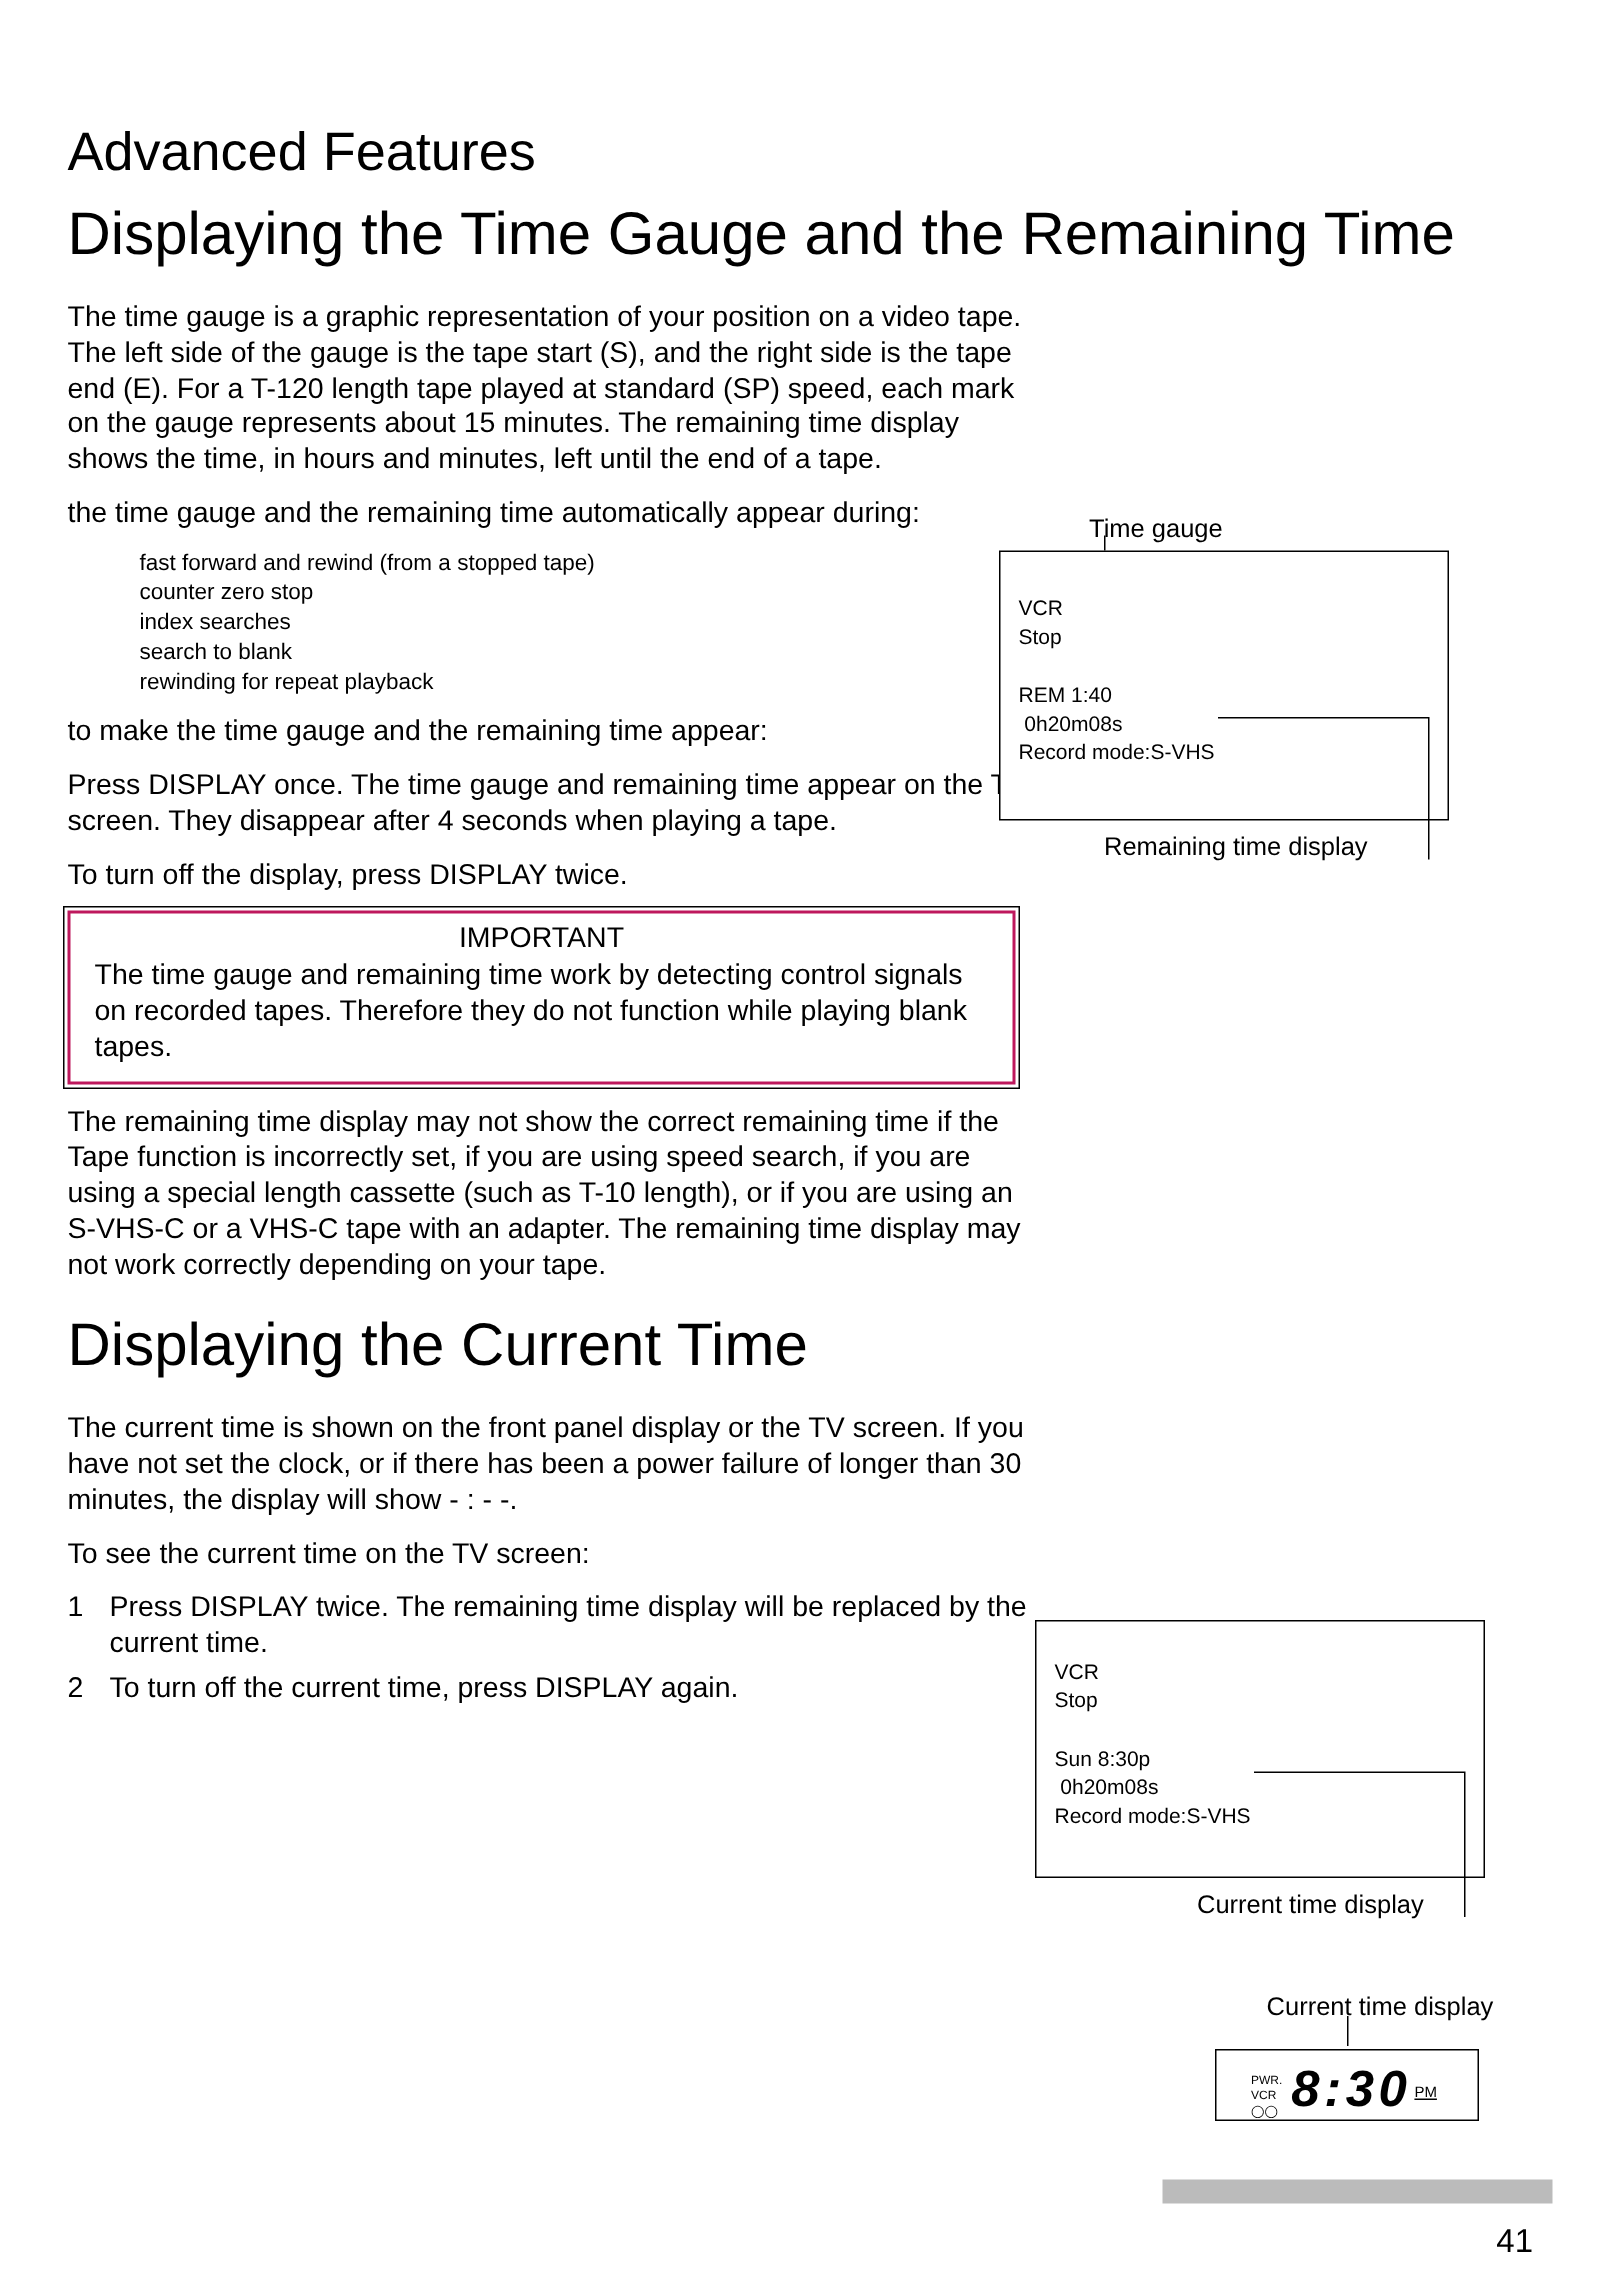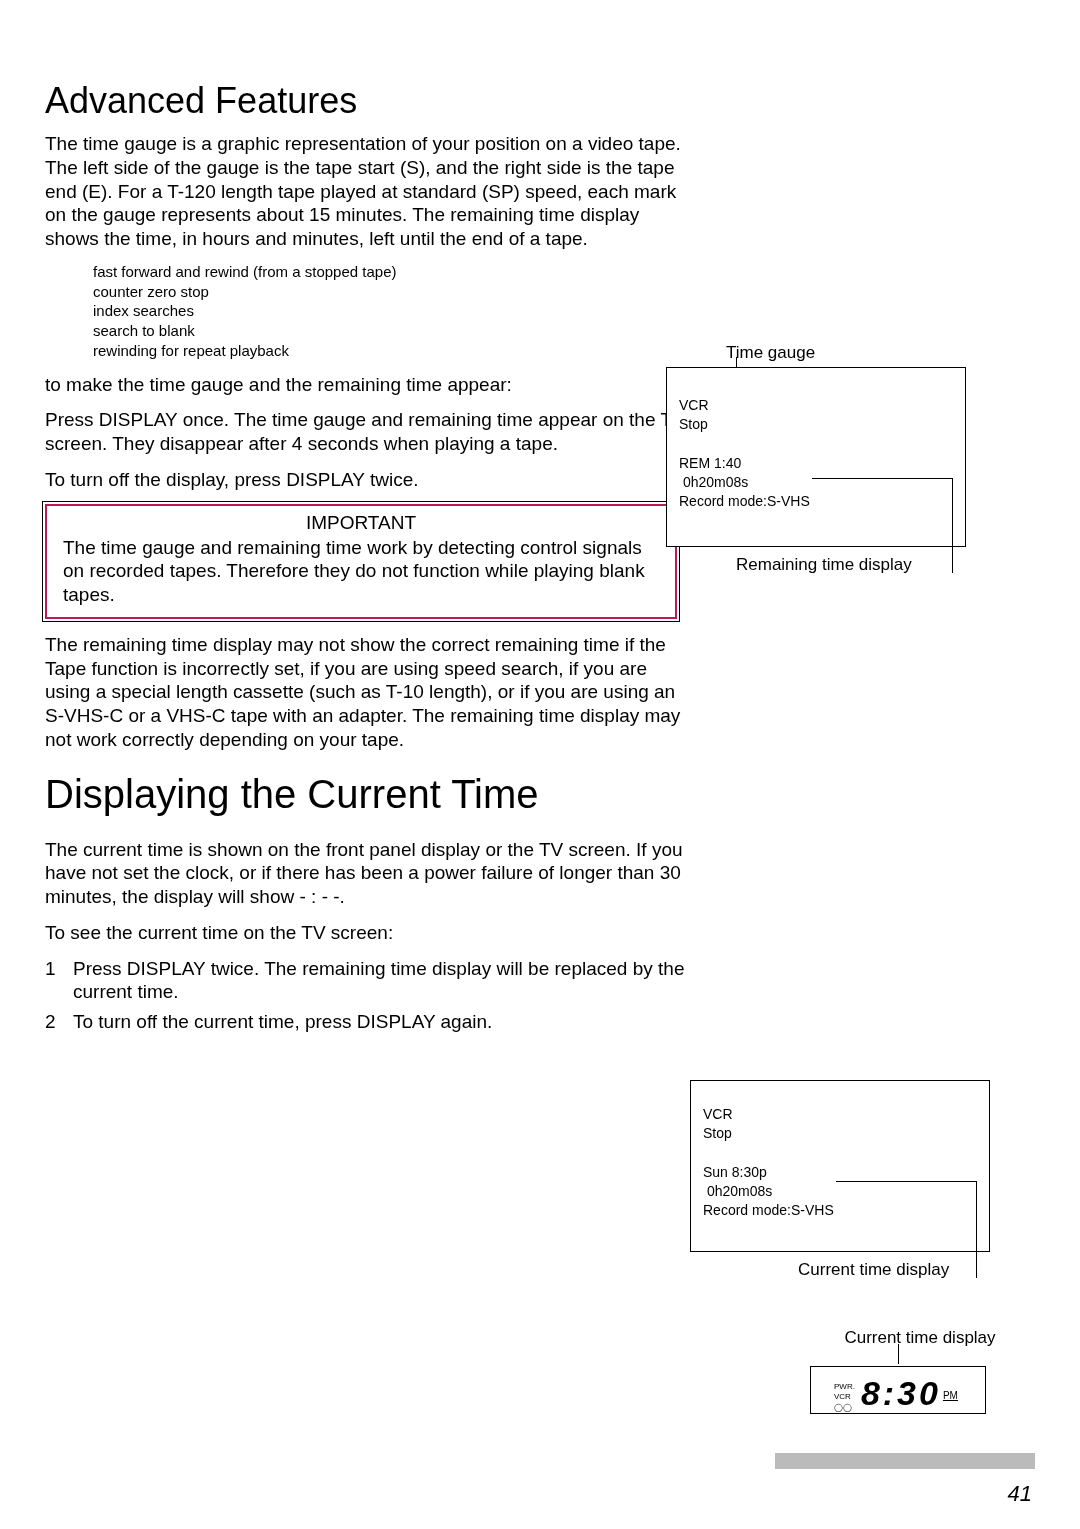--- a/index.html
+++ b/index.html
@@ -117,45 +117,46 @@
   }
   .panel .pm {
     font-size: 10px;
     align-self: flex-end;
     margin-bottom: 12px;
     margin-left: 2px;
     text-decoration: underline;
   }
   .pagewash {
     position: absolute;
-    right: 48px;
+    right: 58px;
     bottom: 22px;
     font-size: 22px;
-    font-style: italic;
   }
   .gray-block {
     position: absolute;
     right: 45px;
     bottom: 60px;
     width: 260px;
     height: 16px;
     background: #bbb;
   }
 </style>
 </head>
 <body>
 
 <div class="page">
 
   <div class="section-title">Advanced Features</div>
 
+  <div class="main-title">Displaying the Time Gauge and the Remaining Time</div>
 
   <div class="left-col">
 
     <div class="body-text">The time gauge is a graphic representation of your position on a video tape.  The left side of the gauge is the tape start (S), and the right side is the tape end (E).  For a T-120 length tape played at standard (SP) speed, each mark on the gauge represents about 15 minutes.  The remaining time display shows the time, in hours and minutes, left until the end of a tape.</div>
+    <div class="body-text">the time gauge and the remaining time automatically appear during:</div>
     <div class="indent-list">
       <div>fast forward and rewind (from a stopped tape)</div>
       <div>counter zero stop</div>
       <div>index searches</div>
       <div>search to blank</div>
       <div>rewinding for repeat playback</div>
     </div>
     <div class="body-text">to make the time gauge and the remaining time appear:</div>
     <div class="body-text">Press DISPLAY once.  The time gauge and remaining time appear on the TV screen.  They disappear after 4 seconds when playing a tape.</div>
     <div class="body-text">To turn off the display, press DISPLAY twice.</div>

